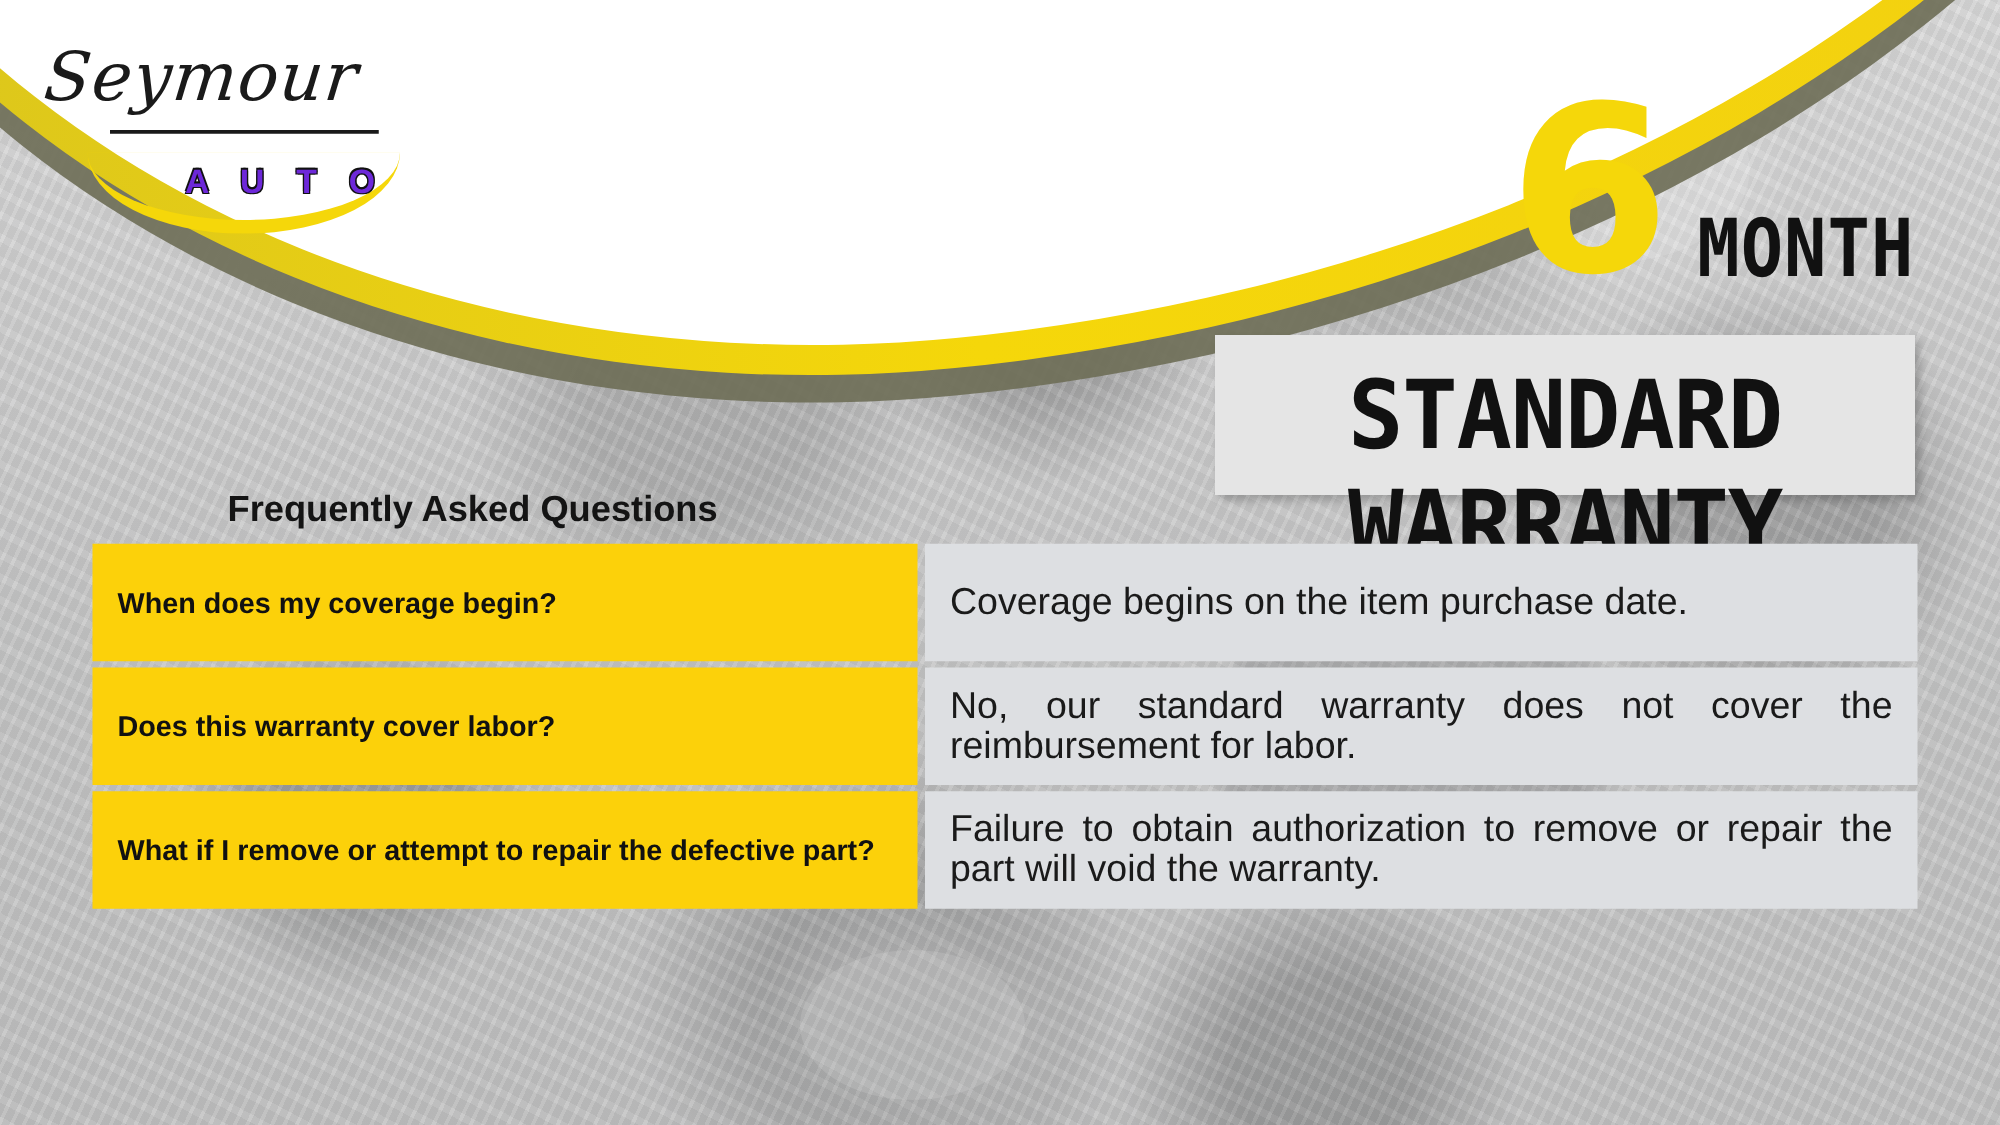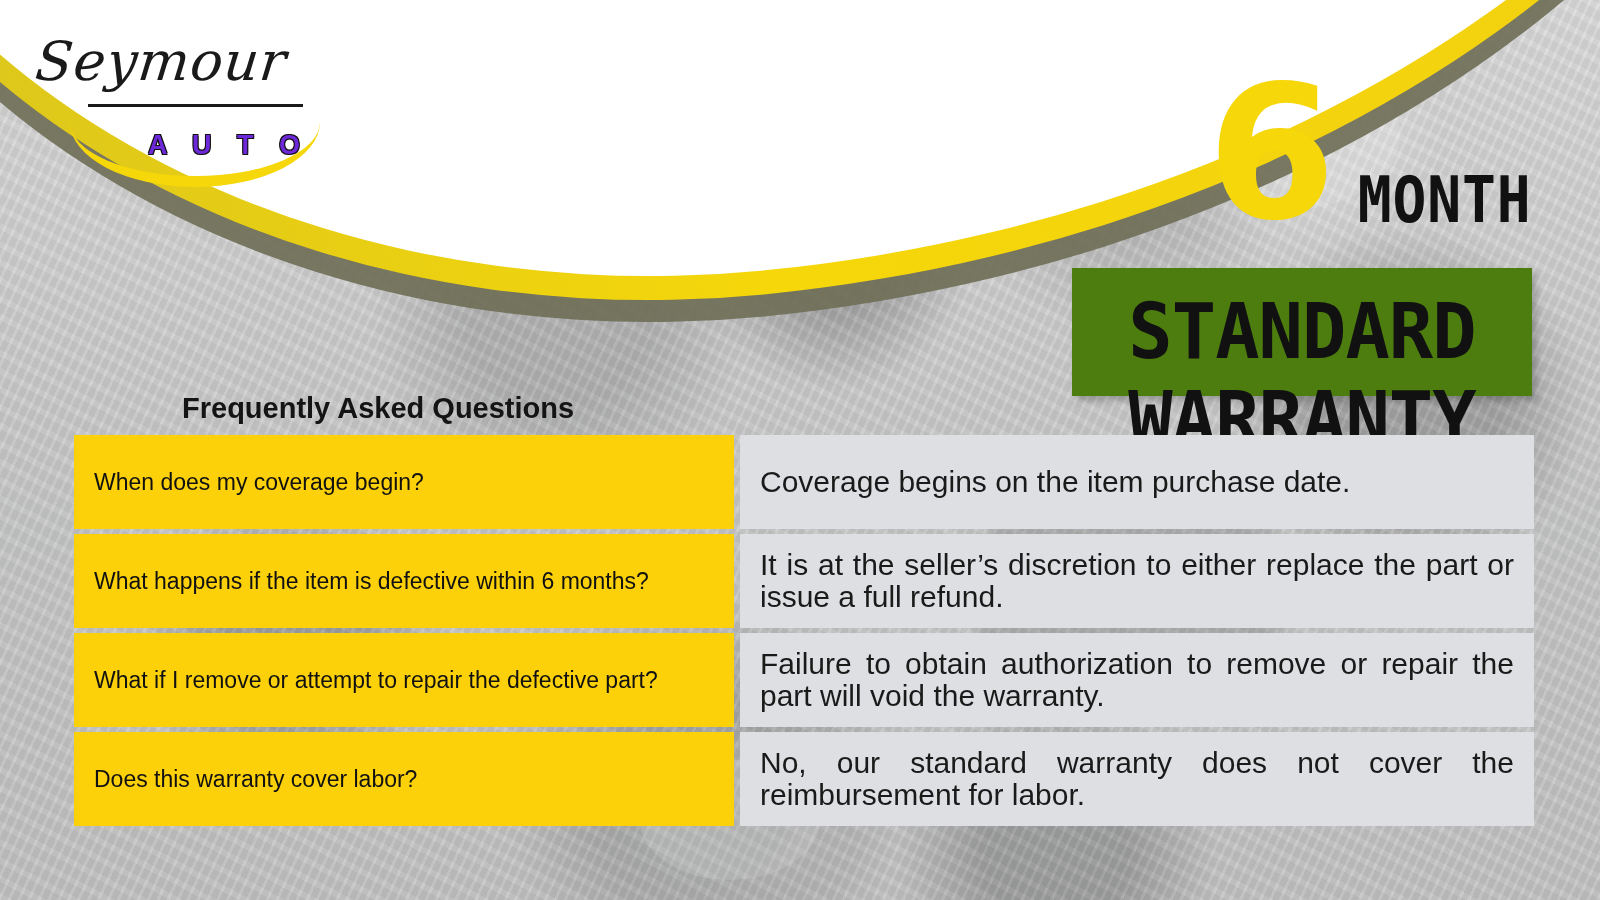--- a/index.html
+++ b/index.html
@@ -161,23 +161,23 @@
     line-height: 64px;
     color: #111111;
     letter-spacing: 1px;
     transform: scaleX(0.88);
     transform-origin: right center;
   }
   .warranty-banner {
     position: absolute;
     right: 68px;
     top: 268px;
-    width: 460px;
+    width: 560px;
     height: 128px;
-    background: #4d7c0f;
+    background: #e5e5e5;
     box-shadow: 4px 5px 7px rgba(0,0,0,0.22);
   }
   .warranty-banner-text {
     position: absolute;
     left: 0; right: 0;
     top: 20px;
     text-align: center;
     font-family: "DejaVu Sans Mono", monospace;
     font-weight: bold;
     font-size: 76px;
@@ -204,21 +204,21 @@
     border-collapse: separate;
     border-spacing: 0 5px;
   }
   .faq-table td {
     vertical-align: middle;
     padding: 14px 20px;
   }
   td.q-cell {
     width: 620px;
     background: #fcd10a;
-    font-weight: normal;
+    font-weight: bold;
     font-size: 23px;
     line-height: 32px;
     color: #111111;
   }
   td.spacer-cell {
     width: 6px;
     padding: 0;
     background: transparent;
   }
   td.a-cell {
@@ -263,30 +263,25 @@
   <div class="faq-title">Frequently Asked Questions</div>
 
   <table class="faq-table">
     <tbody>
       <tr class="faq-row-h1">
         <td class="q-cell">When does my coverage begin?</td>
         <td class="spacer-cell"></td>
         <td class="a-cell">Coverage begins on the item purchase date.</td>
       </tr>
       <tr class="faq-row-h2">
-        <td class="q-cell">What happens if the item is defective within 6 months?</td>
+        <td class="q-cell">Does this warranty cover labor?</td>
         <td class="spacer-cell"></td>
-        <td class="a-cell">It is at the seller’s discretion to either replace the part or issue a full refund.</td>
+        <td class="a-cell">No, our standard warranty does not cover the reimbursement for labor.</td>
       </tr>
       <tr class="faq-row-h2">
         <td class="q-cell">What if I remove or attempt to repair the defective part?</td>
         <td class="spacer-cell"></td>
         <td class="a-cell">Failure to obtain authorization to remove or repair the part will void the warranty.</td>
       </tr>
-      <tr class="faq-row-h2">
-        <td class="q-cell">Does this warranty cover labor?</td>
-        <td class="spacer-cell"></td>
-        <td class="a-cell">No, our standard warranty does not cover the reimbursement for labor.</td>
-      </tr>
     </tbody>
   </table>
 
 </div>
 
 </body></html>

